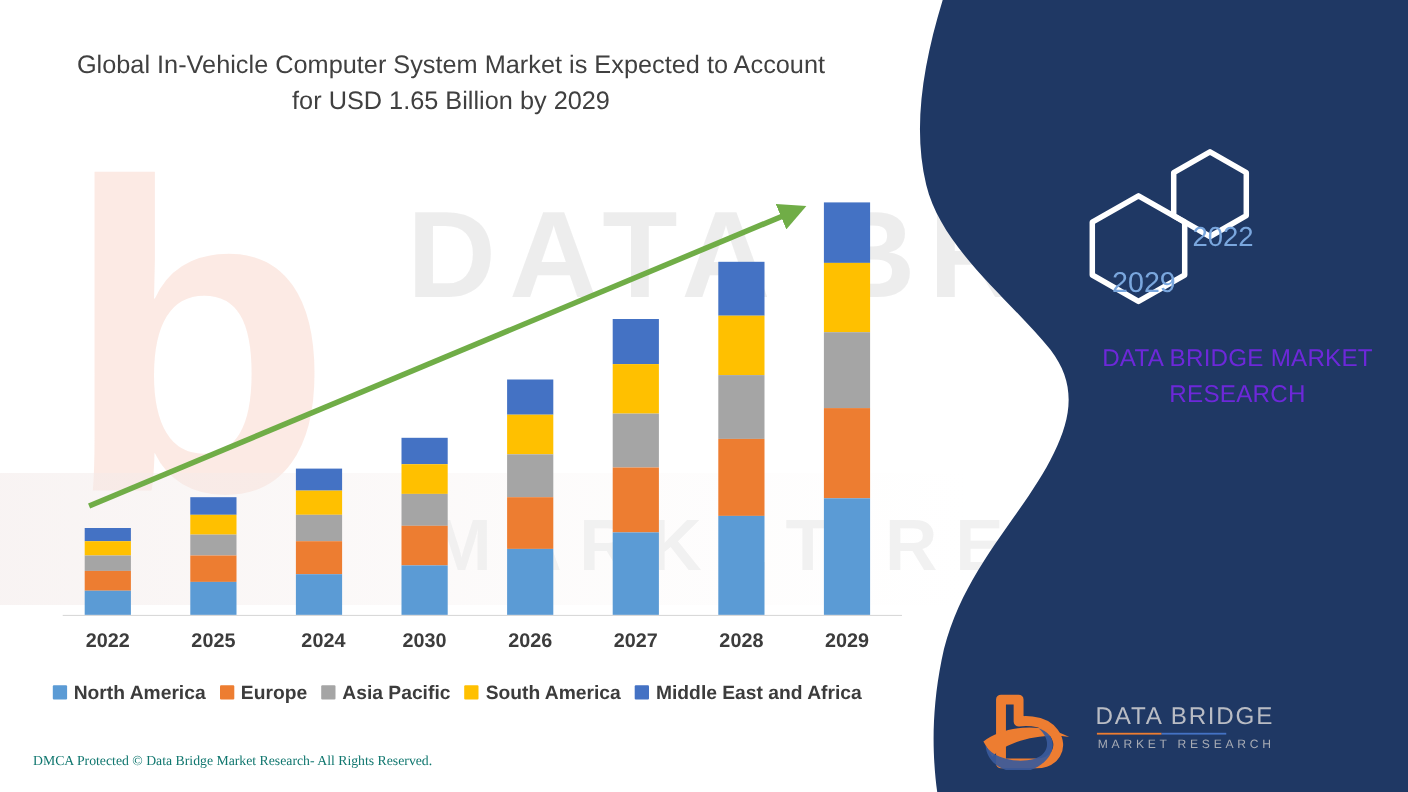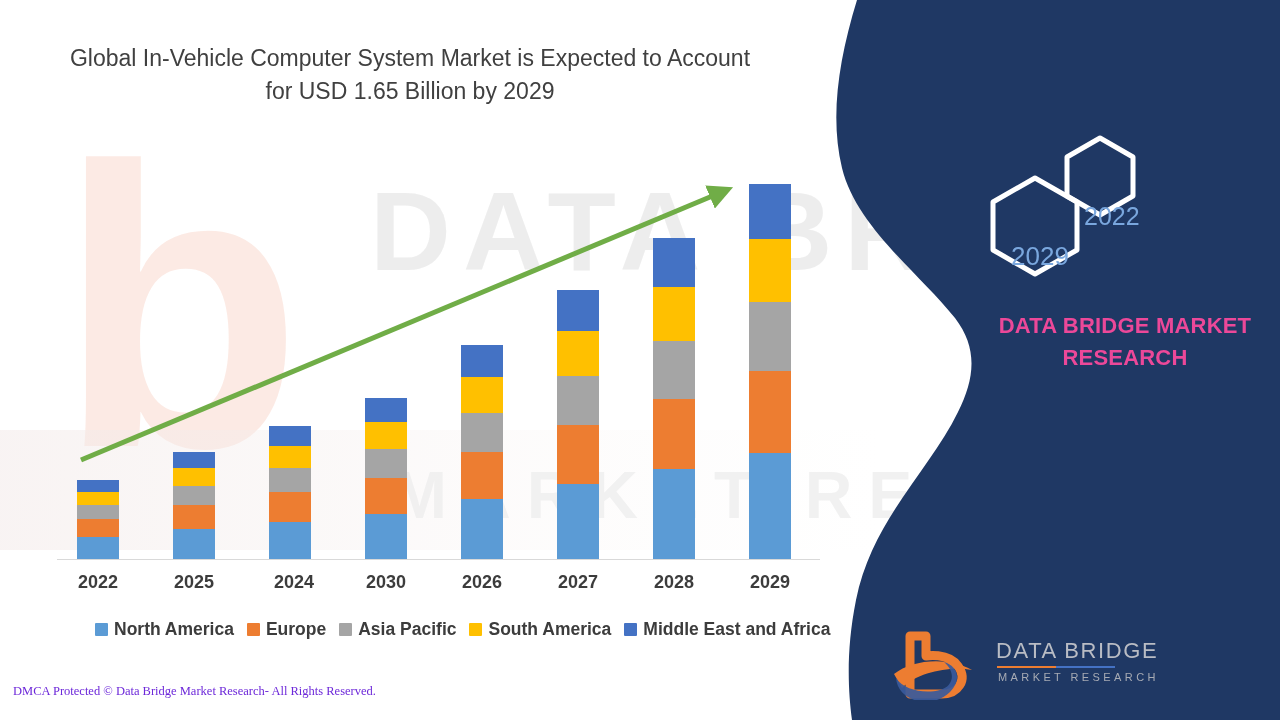--- a/index.html
+++ b/index.html
@@ -51,46 +51,46 @@
 
   .xlabels{position:absolute;left:0;top:572px;width:880px;height:30px;}
   .xlab{
     position:absolute;width:60px;text-align:center;font-size:18px;font-weight:700;
     color:#3c3c3c;top:0;
   }
 
   
   .legend{
     position:absolute;left:48px;top:616px;width:790px;height:26px;
-    display:flex;align-items:center;gap:13px;margin-left:47px;
+    display:flex;align-items:center;gap:13px;
   }
   .lg-item{display:flex;align-items:center;gap:6px;}
   .lg-swatch{width:13px;height:13px;display:block;border-radius:1px;}
   .lg-text{font-size:17.5px;font-weight:700;color:#3c3c3c;white-space:nowrap;}
 
   
   .footer-left{
-    position:absolute;left:13px;top:684px;font-size:12.5px;color:#6d28d9;
+    position:absolute;left:30px;top:684px;font-size:12.5px;color:#0f766e;
     font-family:"Liberation Serif", serif;white-space:nowrap;
   }
   .footer-right{
     position:absolute;left:459px;top:686px;font-size:12px;color:#2b2b2b;
     font-family:"Liberation Serif", serif;white-space:nowrap;
   }
 
   
   #panel{position:absolute;left:0;top:0;width:1280px;height:720px;pointer-events:none;}
   .panel-title{
     position:absolute;left:880px;top:8px;width:392px;
     font-size:21.5px;line-height:1.42;color:#ffffff;font-weight:400;
     text-align:left;
   }
   .panel-brand{
     position:absolute;left:975px;top:310px;width:300px;text-align:center;
-    font-size:22px;line-height:1.45;color:#ec4899;font-weight:700;letter-spacing:.2px;
+    font-size:22px;line-height:1.45;color:#6d28d9;font-weight:400;letter-spacing:.2px;
   }
   .hexwrap{position:absolute;left:975px;top:130px;width:210px;height:165px;}
   .hex-label{
     position:absolute;color:#7aa7de;font-weight:400;user-select:none;
   }
   .hex-2022{left:109px;top:72px;font-size:25px;}
   .hex-2029{left:36px;top:111px;font-size:26px;}
 
   
   .logo{position:absolute;left:888px;top:628px;width:230px;height:72px;}

